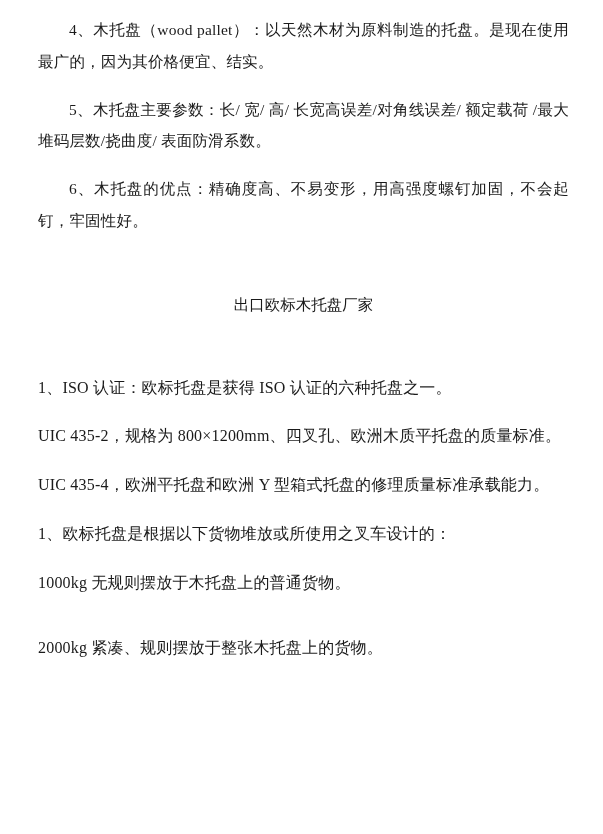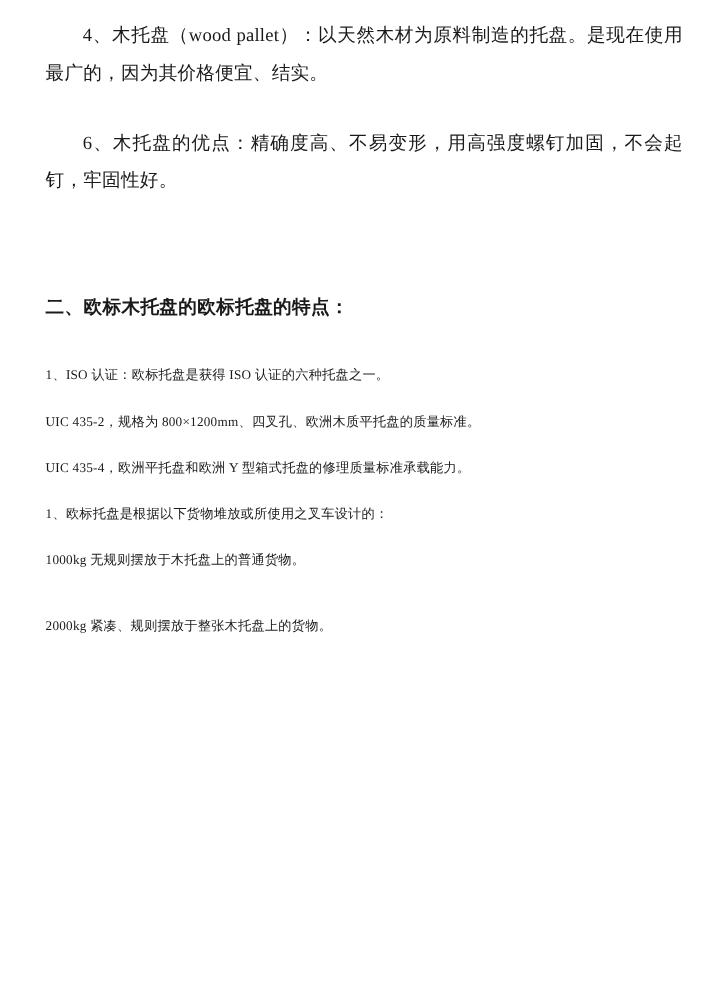--- a/index.html
+++ b/index.html
@@ -41,48 +41,49 @@
     margin: 0;
   }
   .heading {
     font-size: 15.5px;
     font-weight: bold;
     line-height: 2.0;
     margin: 0;
     letter-spacing: 0.3px;
   }
   .block {
-    font-size: 11px;
+    font-size: 16px;
     line-height: 2.05;
     margin: 0;
     letter-spacing: 0.2px;
   }
   .spacer-row { height: 16px; }
   .spacer-row-lg { height: 30px; }
 </style>
 </head>
 <body>
 
 <div class="page">
 
   <p class="para indent">4、木托盘（wood  pallet）：以天然木材为原料制造的托盘。是现在使用最广的，因为其价格便宜、结实。</p>
 
   <div class="gap-sm"></div>
 
+  <p class="para indent">5、木托盘主要参数：长/ 宽/ 高/ 长宽高误差/对角线误差/ 额定载荷 /最大堆码层数/挠曲度/ 表面防滑系数。</p>
 
   <div class="gap-sm"></div>
 
   <p class="para indent">6、木托盘的优点：精确度高、不易变形，用高强度螺钉加固，不会起钉，牢固性好。</p>
 
   <div class="gap-lg"></div>
 
+  <p class="centered">出口欧标木托盘厂家</p>
 
   <div class="gap-md"></div>
 
-  <p class="heading">二、欧标木托盘的欧标托盘的特点：</p>
 
   <div class="spacer-row-lg"></div>
 
   <p class="block">1、ISO 认证：欧标托盘是获得 ISO 认证的六种托盘之一。</p>
 
   <div class="spacer-row"></div>
 
   <p class="block">UIC  435-2，规格为 800×1200mm、四叉孔、欧洲木质平托盘的质量标准。</p>
 
   <div class="spacer-row"></div>

